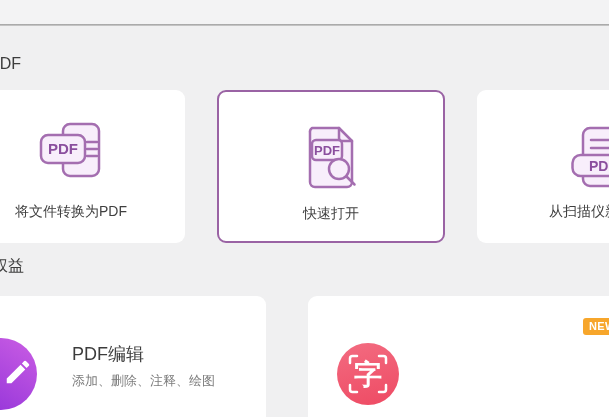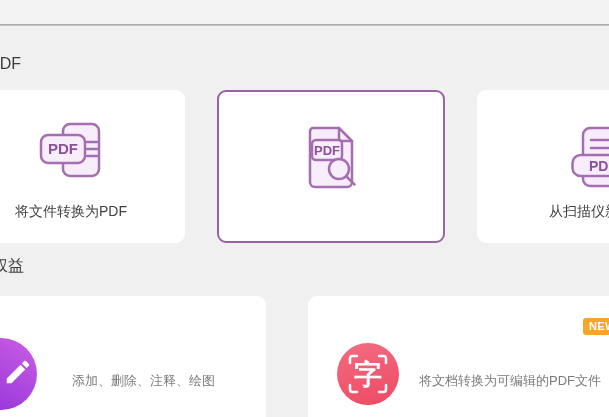--- a/index.html
+++ b/index.html
@@ -75,20 +75,21 @@
 
   <div class="action-card card-b">
     <svg class="card-icon" width="64" height="64" viewBox="0 0 64 64">
       <path class="icon-stroke" stroke-linejoin="round" d="M13 3 h27 l13 13 v41 a5 5 0 0 1 -5 5 h-32 a5 5 0 0 1 -5 -5 v-49 a5 5 0 0 1 2 -5 z"></path>
       <path class="icon-line" d="M40 3 v10 a3 3 0 0 0 3 3 h10"></path>
       <rect class="icon-stroke" x="13" y="15" width="30" height="20" rx="4" fill="#fbf3fd"></rect>
       <text class="icon-pdf-text" x="28" y="30" font-size="13" text-anchor="middle">PDF</text>
       <circle class="icon-stroke" cx="40" cy="44" r="10"></circle>
       <path class="icon-line" stroke-width="4" d="M47.5 51.5 L55.5 59.5"></path>
     </svg>
+    <div class="action-label">快速打开</div>
   </div>
 
   <div class="action-card card-c">
     <svg class="card-icon" width="64" height="68" viewBox="0 0 64 68">
       <rect class="icon-stroke" x="12" y="3" width="40" height="58" rx="7"></rect>
       <path class="icon-line" d="M20 15 h24 M20 23 h24"></path>
       <rect class="icon-stroke" x="1.5" y="30" width="61" height="21" rx="8" fill="#fbf3fd"></rect>
       <text class="icon-pdf-text" x="32" y="46" font-size="14" text-anchor="middle">PDF</text>
     </svg>
     <div class="action-label">从扫描仪新建</div>
@@ -97,30 +98,30 @@
   <div class="section-title title-benefits">
     <span class="clip">权益</span>
   </div>
 
   <div class="benefit-card card-d">
     <div class="circle circle-edit">
       <svg class="pencil-svg" width="30" height="30" viewBox="0 0 24 24">
         <path fill="#ffffff" d="M3 17.25V21h3.75L17.81 9.94l-3.75-3.75L3 17.25zM20.71 7.04a1 1 0 0 0 0-1.41l-2.34-2.34a1 1 0 0 0-1.41 0l-1.83 1.83 3.75 3.75 1.83-1.83z"></path>
       </svg>
     </div>
+    <div class="benefit-title">PDF编辑</div>
     <div class="benefit-sub">添加、删除、注释、绘图</div>
   </div>
 
   <div class="benefit-card card-e">
     <div class="circle circle-ocr">
       <svg width="62" height="62" viewBox="0 0 62 62">
         <path class="ocr-bracket" d="M13 20 v-4.5 a2.5 2.5 0 0 1 2.5 -2.5 H20"></path>
         <path class="ocr-bracket" d="M42 13 h4.5 a2.5 2.5 0 0 1 2.5 2.5 V20"></path>
         <path class="ocr-bracket" d="M49 42 v4.5 a2.5 2.5 0 0 1 -2.5 2.5 H42"></path>
         <path class="ocr-bracket" d="M20 49 h-4.5 a2.5 2.5 0 0 1 -2.5 -2.5 V42"></path>
         <text class="ocr-char" x="31" y="41" font-size="28" text-anchor="middle">字</text>
       </svg>
     </div>
-    <div class="benefit-sub">将文档转换为可编辑的PDF文件</div>
     <div class="new-badge">NEW</div>
   </div>
 
 </div>
 
 </body></html>

